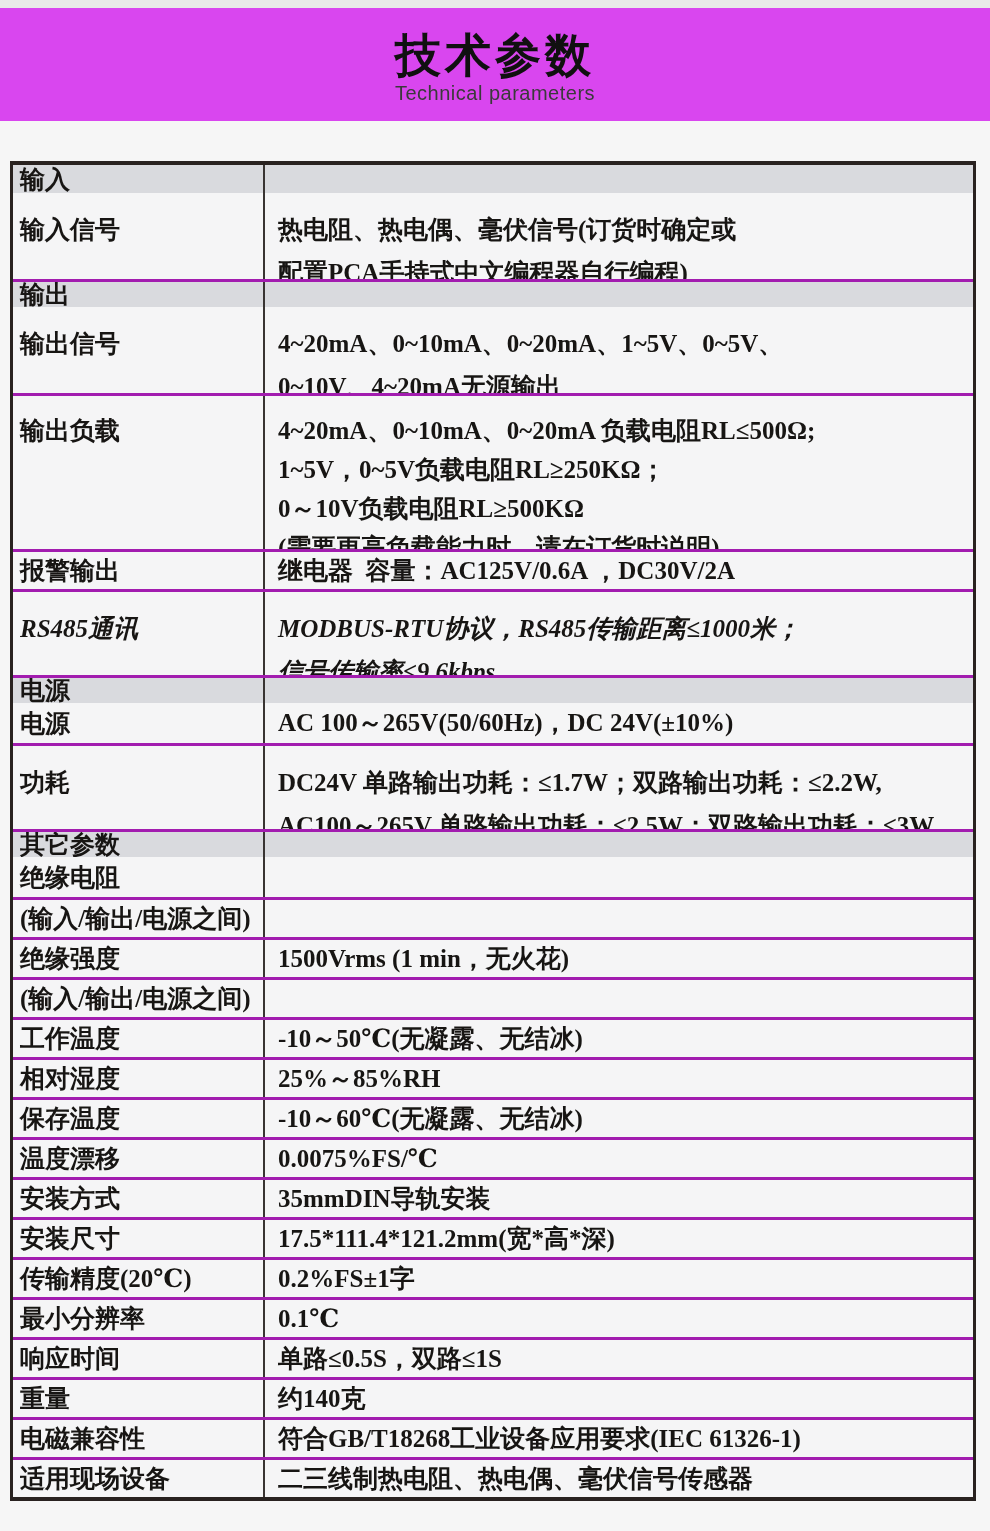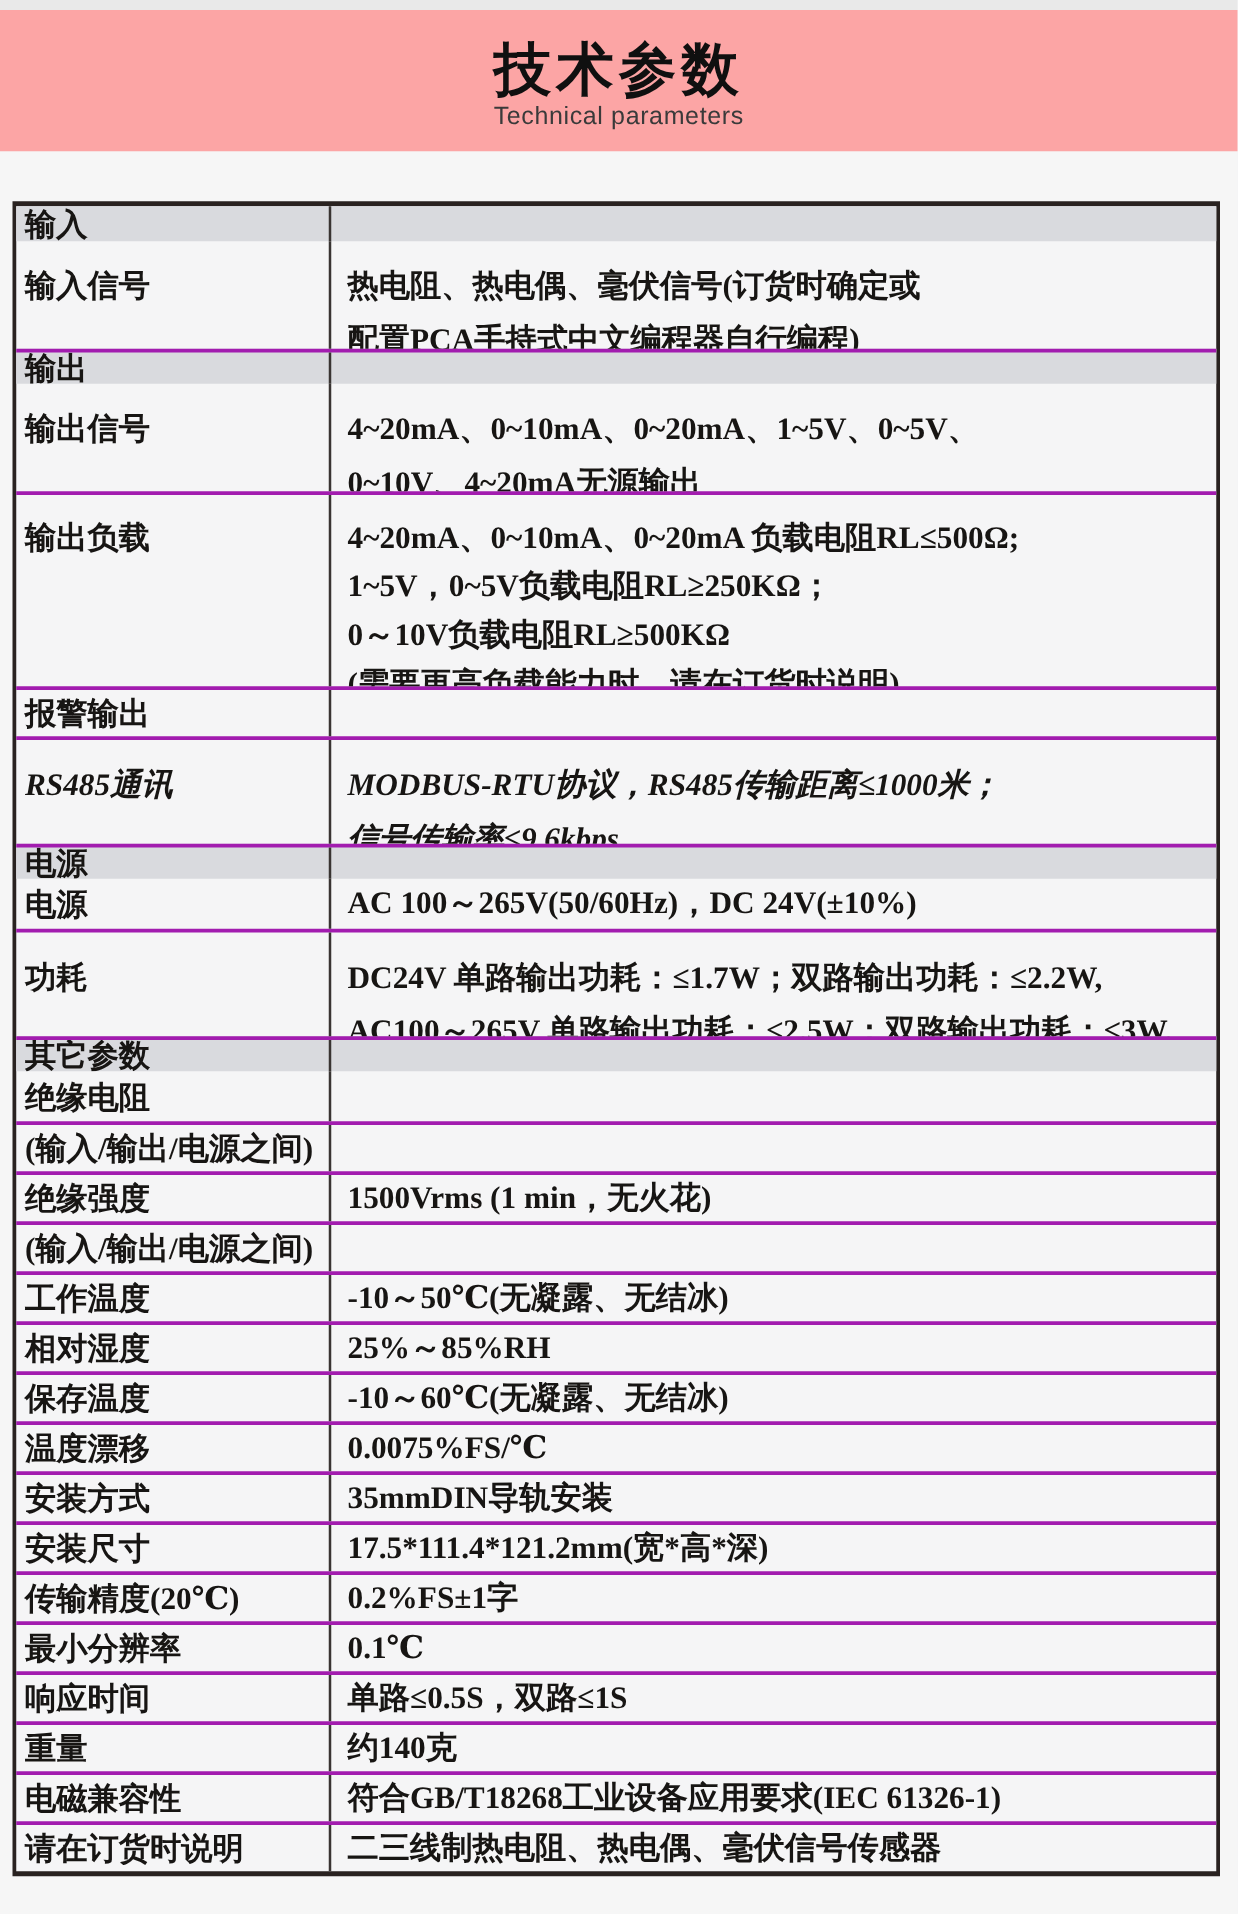--- a/index.html
+++ b/index.html
@@ -5,21 +5,21 @@
   html,body{margin:0;padding:0;}
   body{
     width:990px;height:1531px;
     background:#f6f6f6;
     overflow:hidden;
     font-family:"Liberation Serif","DejaVu Serif",serif;
   }
   .page{width:990px;height:1531px;position:relative;}
   .top-strip{height:8px;background:#e9e9e9;}
   .title-band{
-    height:113px;background:#fca5a5;
+    height:113px;background:#d946ef;
     display:flex;flex-direction:column;align-items:center;justify-content:center;
     padding-top:6px;box-sizing:border-box;
     font-family:"Liberation Sans","DejaVu Sans",sans-serif;
   }
   .title{
     font-size:46px;font-weight:bold;color:#101010;
     letter-spacing:4px;line-height:50px;
   }
   .subtitle{
     font-size:20px;color:#3a3a3a;letter-spacing:0.5px;
@@ -89,20 +89,23 @@
         <div class="cell label top" style="line-height: 39px;">输出负载</div>
         <div class="cell value top">
           <div class="vline" style="line-height: 39px;">4~20mA、0~10mA、0~20mA 负载电阻RL≤500Ω;</div>
           <div class="vline" style="line-height: 39px;">1~5V，0~5V负载电阻RL≥250KΩ；</div>
           <div class="vline" style="line-height: 39px;">0～10V负载电阻RL≥500KΩ</div>
           <div class="vline" style="line-height: 39px;">(需要更高负载能力时，请在订货时说明)</div>
         </div>
       </div>
       <div class="row sep" style="height: 40px;">
         <div class="cell label mid">报警输出</div>
+        <div class="cell value mid">
+          <div class="vline" style="line-height: 26px;">继电器  容量：AC125V/0.6A ，DC30V/2A</div>
+        </div>
       </div>
       <div class="row sep" style="height: 86px; font-style: italic;">
         <div class="cell label top" style="line-height: 43px;">RS485通讯</div>
         <div class="cell value top">
           <div class="vline" style="line-height: 43px;">MODBUS-RTU协议，RS485传输距离≤1000米；</div>
           <div class="vline" style="line-height: 43px;">信号传输率≤9.6kbps</div>
         </div>
       </div>
       <div class="row section sep" style="height: 28px;">
         <div class="cell label mid">电源</div>
@@ -202,19 +205,19 @@
           <div class="vline" style="line-height: 26px;">约140克</div>
         </div>
       </div>
       <div class="row sep" style="height: 40px;">
         <div class="cell label mid">电磁兼容性</div>
         <div class="cell value mid">
           <div class="vline" style="line-height: 26px;">符合GB/T18268工业设备应用要求(IEC 61326-1)</div>
         </div>
       </div>
       <div class="row sep" style="height: 40px;">
-        <div class="cell label mid">请在订货时说明</div>
+        <div class="cell label mid">适用现场设备</div>
         <div class="cell value mid">
           <div class="vline" style="line-height: 26px;">二三线制热电阻、热电偶、毫伏信号传感器</div>
         </div>
       </div>
     </div>
 </div>
 
 </body></html>

